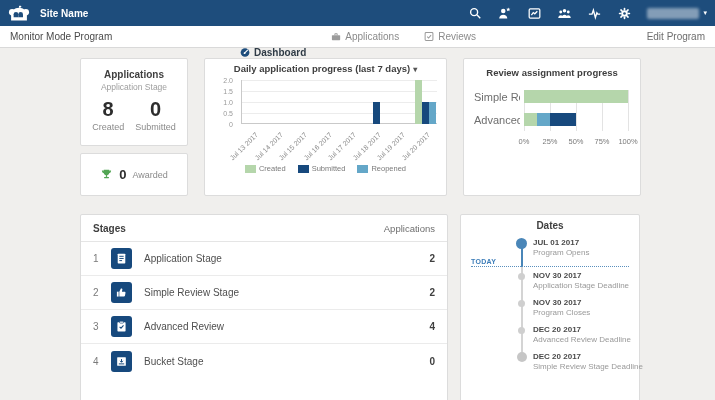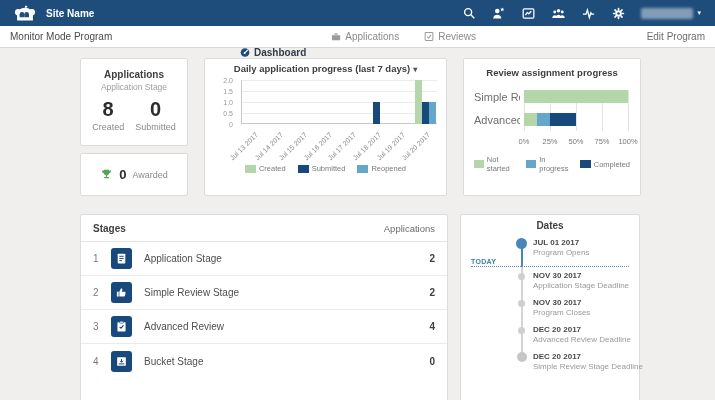--- a/index.html
+++ b/index.html
@@ -1,20 +1,20 @@
 <!DOCTYPE html>
 <html><head>
 <meta charset="utf-8">
 <style>
   * { margin:0; padding:0; box-sizing:border-box; }
   html,body { width:715px; height:400px; }
   body { background:#f0efed; font-family:"Liberation Sans",sans-serif; overflow:hidden; }
 
   
-  .navbar { height:26px; background:#1e4d7c; display:flex; align-items:center; padding:0 14px; }
+  .navbar { height:26px; background:#1e4d7c; display:flex; align-items:center; padding:0 8px; }
   .logo { display:flex; align-items:center; cursor:pointer; }
   .site-name { color:#fff; font-weight:bold; font-size:10px; margin-left:10px; }
   .nav-right { margin-left:auto; display:flex; align-items:center; gap:15px; }
   .nav-icon { width:15px; height:15px; display:flex; align-items:center; justify-content:center; cursor:pointer; }
   .nav-icon svg { display:block; }
   .user-area { display:flex; align-items:center; gap:4px; cursor:pointer; }
   .user-blob { width:52px; height:11px; border-radius:2px; background:rgba(255,255,255,.45); filter:blur(1.5px); }
   .user-caret { color:#fff; font-size:7px; }
 
   
@@ -327,34 +327,20 @@
             </div>
           </div>
         <div class="rxlabels">
             <div class="rxlabel" style="left: 0%;">0%</div>
             <div class="rxlabel" style="left: 25%;">25%</div>
             <div class="rxlabel" style="left: 50%;">50%</div>
             <div class="rxlabel" style="left: 75%;">75%</div>
             <div class="rxlabel" style="left: 100%;">100%</div>
           </div>
       </div>
-      <div class="rlegend legend">
-          <div class="legend-item">
-            <div class="swatch" style="background: rgb(181, 214, 171);"></div>
-            <div class="legend-label">Not started</div>
-          </div>
-          <div class="legend-item">
-            <div class="swatch" style="background: rgb(100, 167, 200);"></div>
-            <div class="legend-label">In progress</div>
-          </div>
-          <div class="legend-item">
-            <div class="swatch" style="background: rgb(23, 73, 125);"></div>
-            <div class="legend-label">Completed</div>
-          </div>
-        </div>
     </div>
   </div>
 
   <div class="row2">
 
     <div class="card stages-card">
       <div class="stages-header">
         <span class="stages-title">Stages</span>
         <span class="stages-col-header">Applications</span>
       </div>

